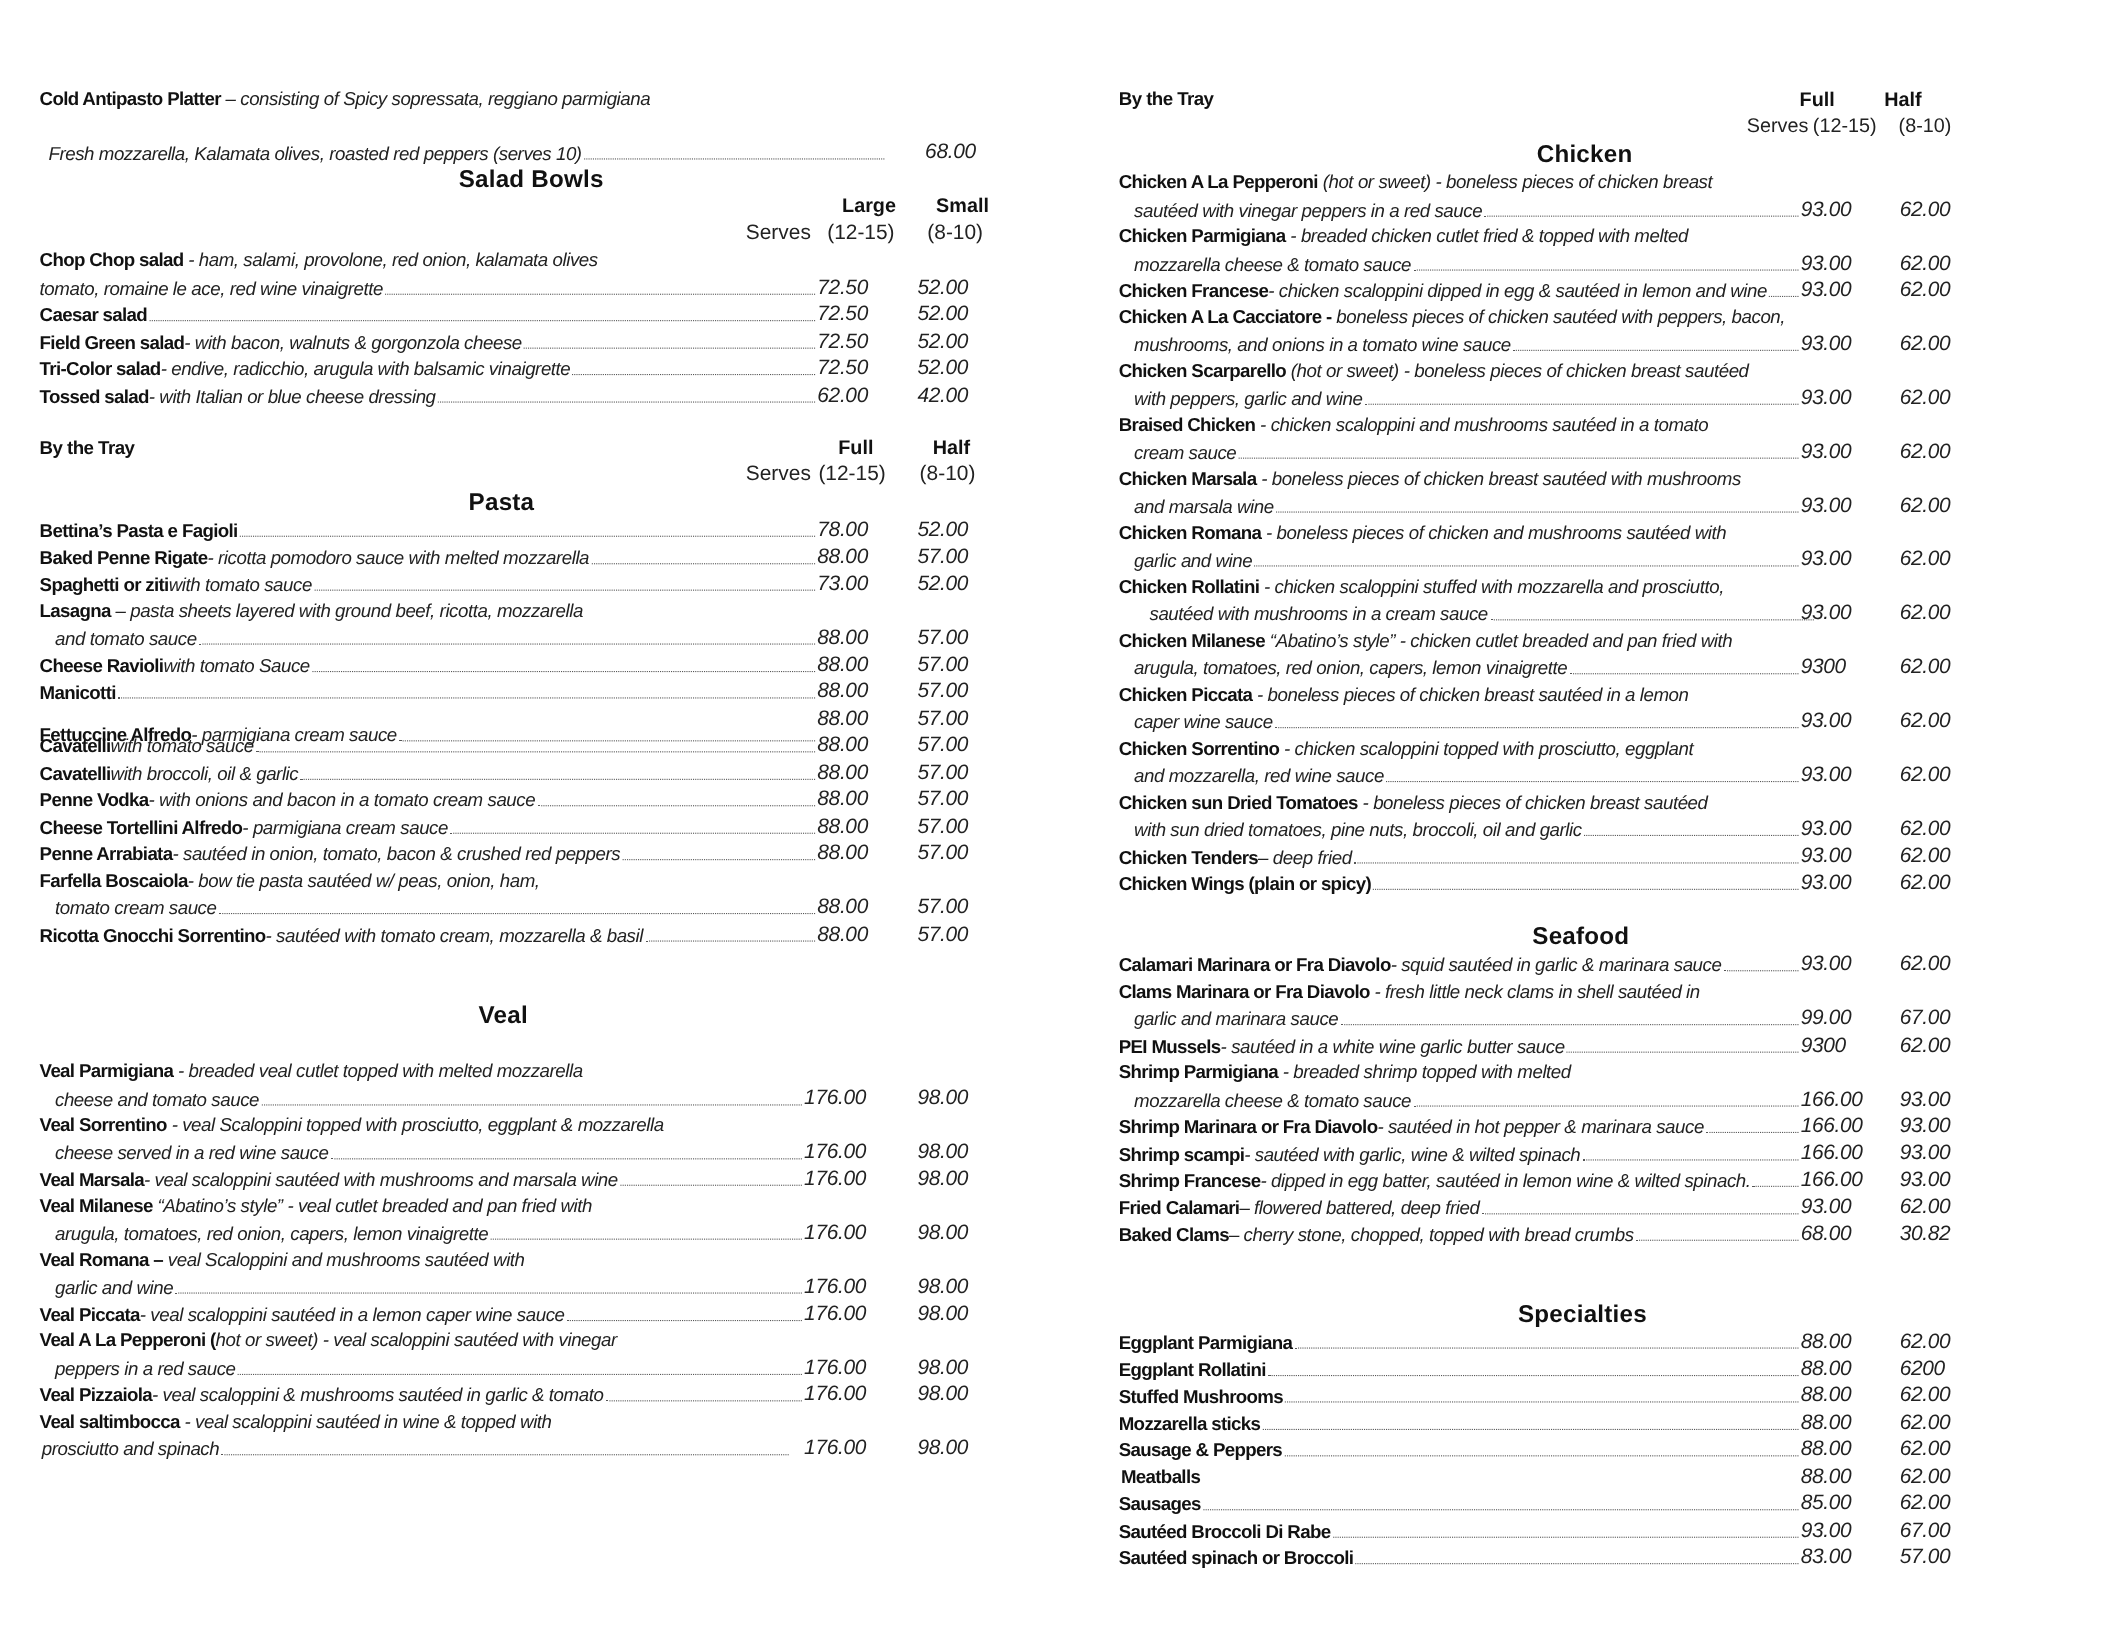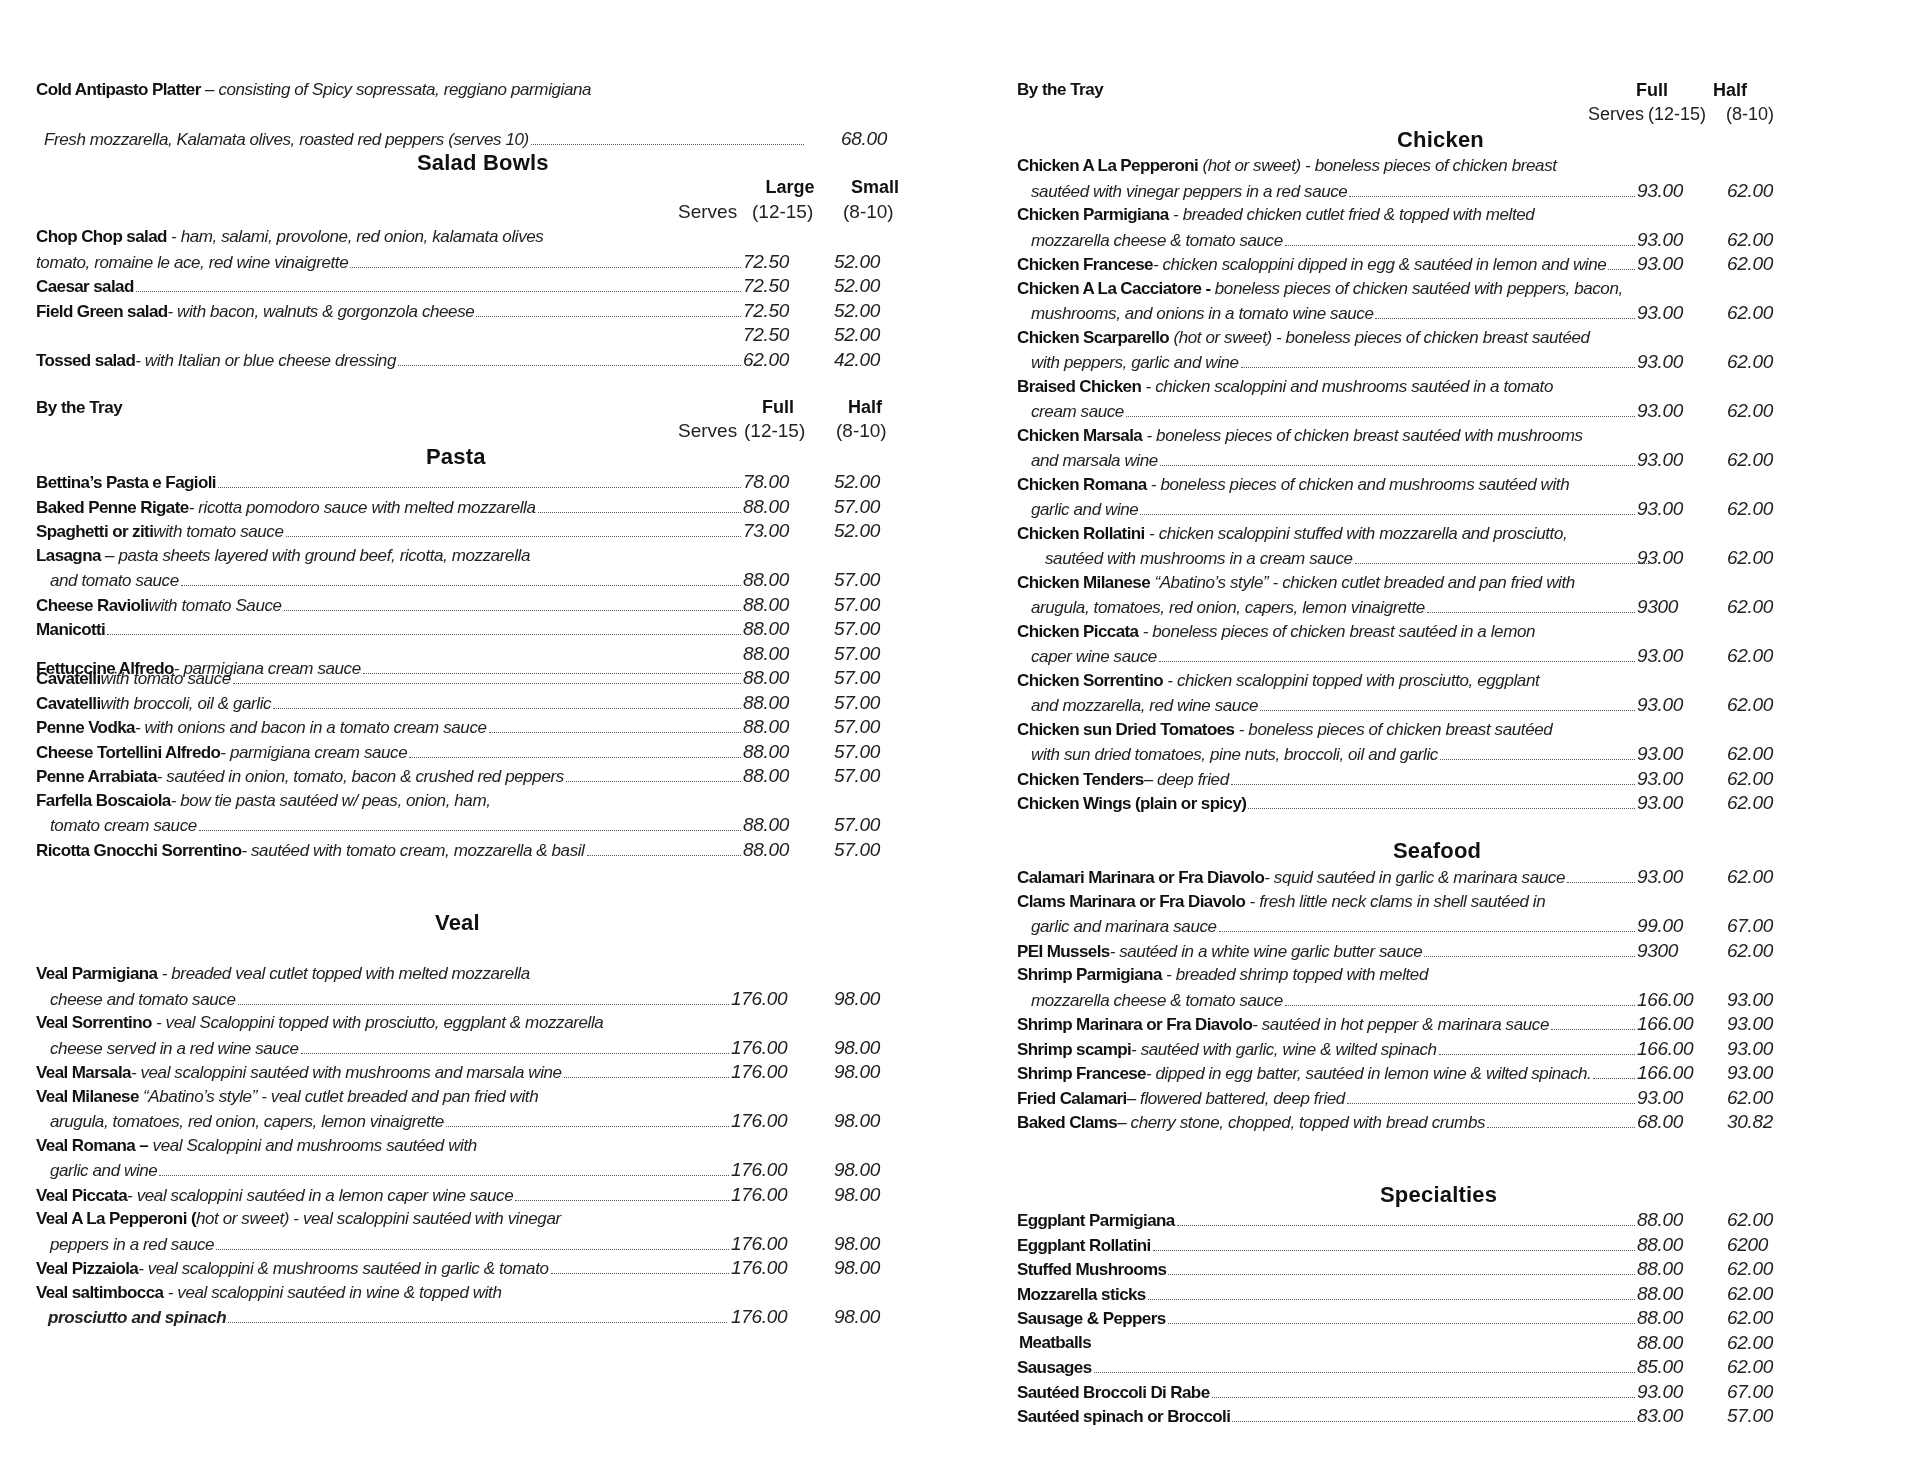--- a/index.html
+++ b/index.html
@@ -68,20 +68,25 @@
     <div class="row">
       <div class="lead" style="left:0; width:707px;">
           <span class="name">Field Green salad</span>
           <span class="desc"> - with bacon, walnuts &amp; gorgonzola cheese</span>
           <span class="dots"></span>
         </div>
       <span class="price" style="left:707px;">72.50</span>
       <span class="price" style="left:798px;">52.00</span>
     </div>
     <div class="row">
+      <div class="lead" style="left:0; width:707px;">
+          <span class="name">Tri-Color salad</span>
+          <span class="desc"> - endive, radicchio, arugula with balsamic vinaigrette</span>
+          <span class="dots"></span>
+        </div>
       <span class="price" style="left:707px;">72.50</span>
       <span class="price" style="left:798px;">52.00</span>
     </div>
     <div class="row">
       <div class="lead" style="left:0; width:707px;">
           <span class="name">Tossed salad</span>
           <span class="desc"> - with Italian or blue cheese dressing</span>
           <span class="dots"></span>
         </div>
       <span class="price" style="left:707px;">62.00</span>
@@ -295,21 +300,21 @@
         <div class="lead" style="left:0px; width:695px;">
           <span class="name">Veal Pizzaiola</span>
           <span class="desc"> - veal scaloppini &amp; mushrooms sautéed in garlic &amp; tomato </span>
           <span class="dots"></span>
         </div>
         <span class="price" style="left:695px;">176.00</span>
         <span class="price" style="left:798px;">98.00</span>
       </div>
       <div class="row"><span class="name">Veal saltimbocca</span><span class="desc"> - veal scaloppini sautéed in wine &amp; topped with</span></div>
       <div class="row">
-        <div class="lead" style="left:12px; width:681px;font-weight:bold;">
+        <div class="lead" style="left:2px; width:681px;">
           <span class="desc">prosciutto and spinach</span>
           <span class="dots"></span>
         </div>
         <span class="price" style="left:695px;">176.00</span>
         <span class="price" style="left:798px;">98.00</span>
       </div>
     </div>
 </div>
 
 <div id="right-page" class="page">

